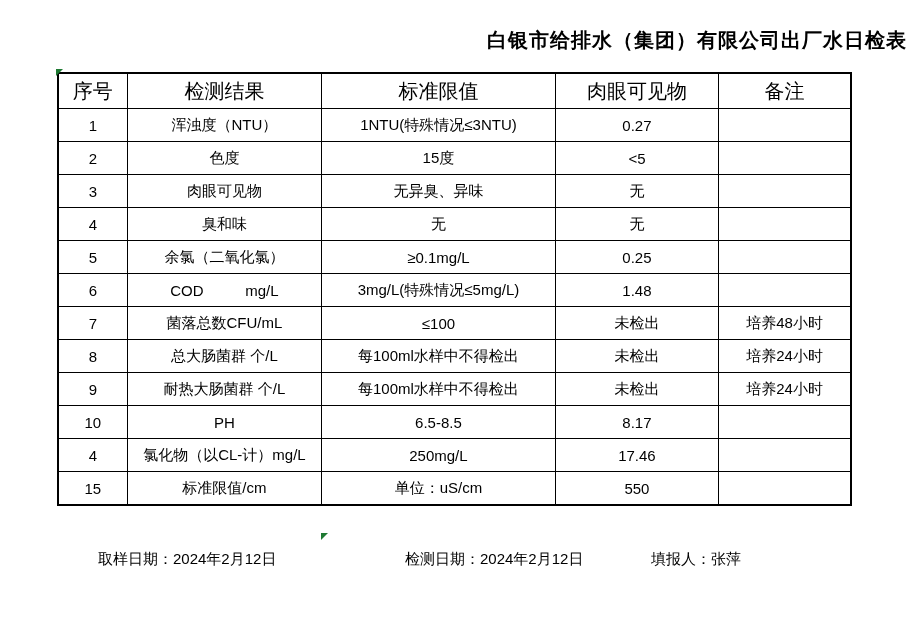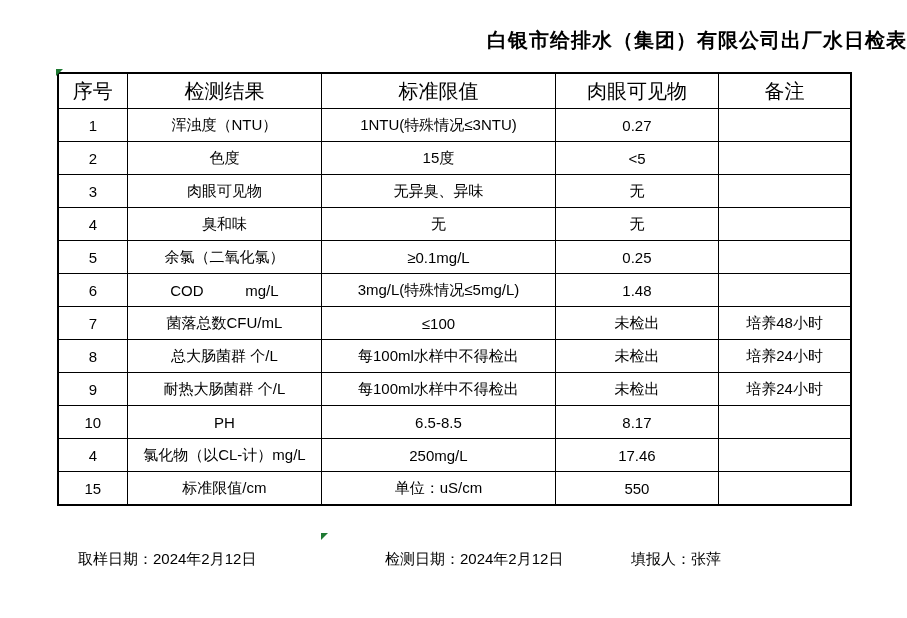--- a/index.html
+++ b/index.html
@@ -47,21 +47,21 @@
     border-right:7px solid transparent;
     z-index:2;
   }
   .tri-top-left { left:56px; top:69px; }
   .tri-bottom   { left:321px; top:533px; }
   .footer {
     position:absolute; left:57px; top:546px;
     width:795px; height:26px;
     font-size:15px;
   }
-  .footer .grp { position:absolute; top:4px; white-space:pre; }
+  .footer .grp { position:absolute; top:4px; white-space:pre;margin-left:20px; }
   .grp-sampling { left:21px; }
   .grp-testdate { left:328px;text-align:right; }
   .grp-reporter { left:574px; }
 </style>
 </head>
 <body>
 
 <h1 class="page-title">白银市给排水（集团）有限公司出厂水日检表</h1>
 
 <div class="tri tri-top-left" style="border-top-color: rgb(31, 122, 51);"></div>

